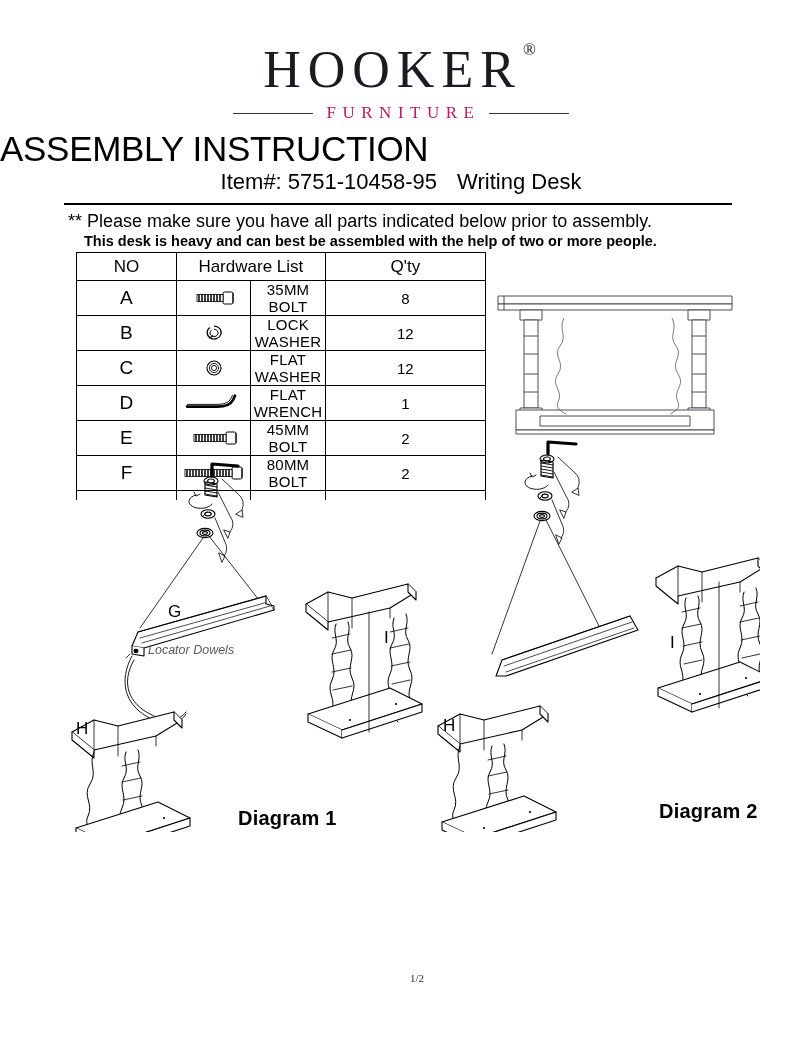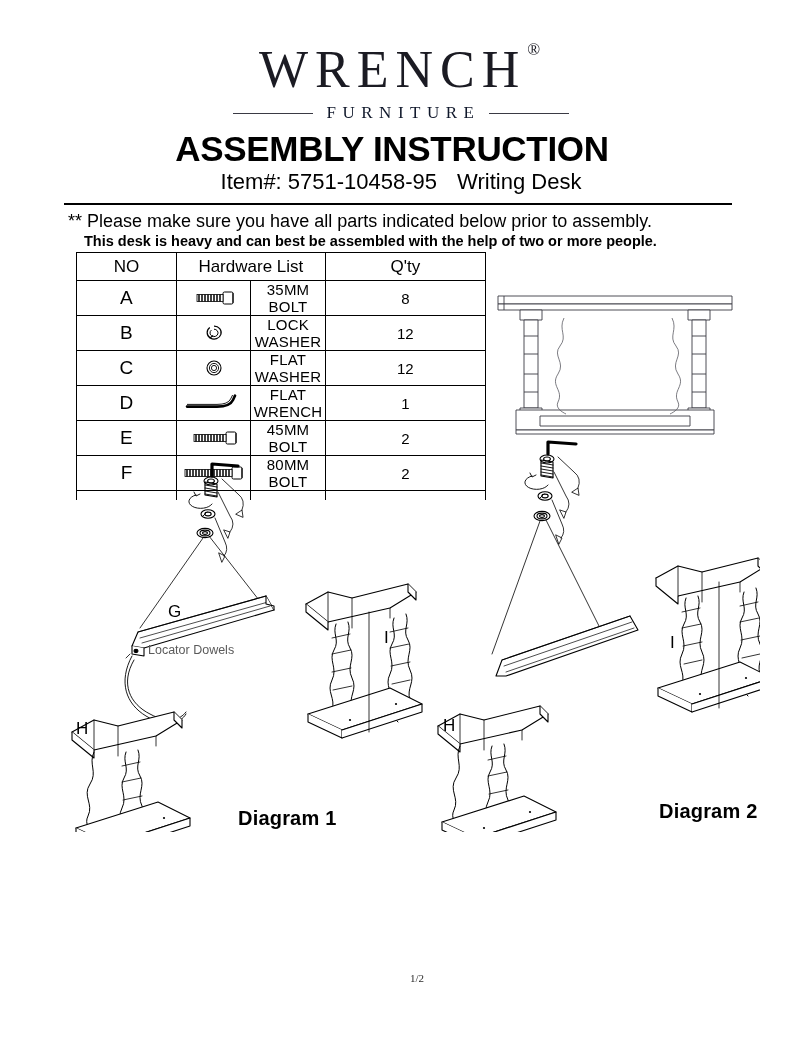--- a/index.html
+++ b/index.html
@@ -52,36 +52,35 @@
   }
   .brand-rule {
     flex: 1 1 auto;
     height: 1px;
     background: #3a3a44;
   }
   #brand-sub {
     font-family: "Liberation Serif", serif;
     font-size: 17px;
     letter-spacing: 6.5px;
-    color: #0f172a;
+    color: #be185d;
     padding: 0 9px 0 14px;
     white-space: nowrap;
   }
 
   
   #doc-title {
     position: absolute;
     left: 0;
     top: 130px;
     width: 784px;
-    text-align: center;
+    text-align: left;
     font-size: 35px;
     line-height: 38px;
     letter-spacing: -0.3px;
-    font-weight: bold;
   }
   #item-line {
     position: absolute;
     left: 0;
     top: 171px;
     width: 802px;
     text-align: center;
     font-size: 22px;
     line-height: 22px;
   }
@@ -195,39 +194,40 @@
   #label-i1 { left: 384px; top: 628px; }
   #label-h1 { left:  76px; top: 719px; }
   #label-i2 { left: 670px; top: 633px; }
   #label-h2 { left: 443px; top: 716px; }
   #label-dowels {
     position: absolute;
     left: 148px;
     top: 643px;
     font-size: 12.5px;
     color: #5a5a5a;
+    font-style: italic;
   }
 
   
   #page-number {
     position: absolute;
     left: 16px;
     top: 972px;
     width: 802px;
     text-align: center;
     font-family: "Liberation Serif", serif;
     font-size: 11px;
     color: #2a2a2a;
   }
 </style>
 </head>
 <body>
 
 <div id="brand-block">
-  <div id="brand-name"><span>WRENCH</span><span id="brand-reg">®</span></div>
+  <div id="brand-name"><span>HOOKER</span><span id="brand-reg">®</span></div>
   <div id="brand-sub-row">
     <span class="brand-rule"></span>
     <span id="brand-sub">FURNITURE</span>
     <span class="brand-rule"></span>
   </div>
 </div>
 
 <div id="doc-title">ASSEMBLY INSTRUCTION</div>
 <div id="item-line"><span>Item#: 5751-10458-95</span><span class="gap"></span><span>Writing Desk</span></div>
 

